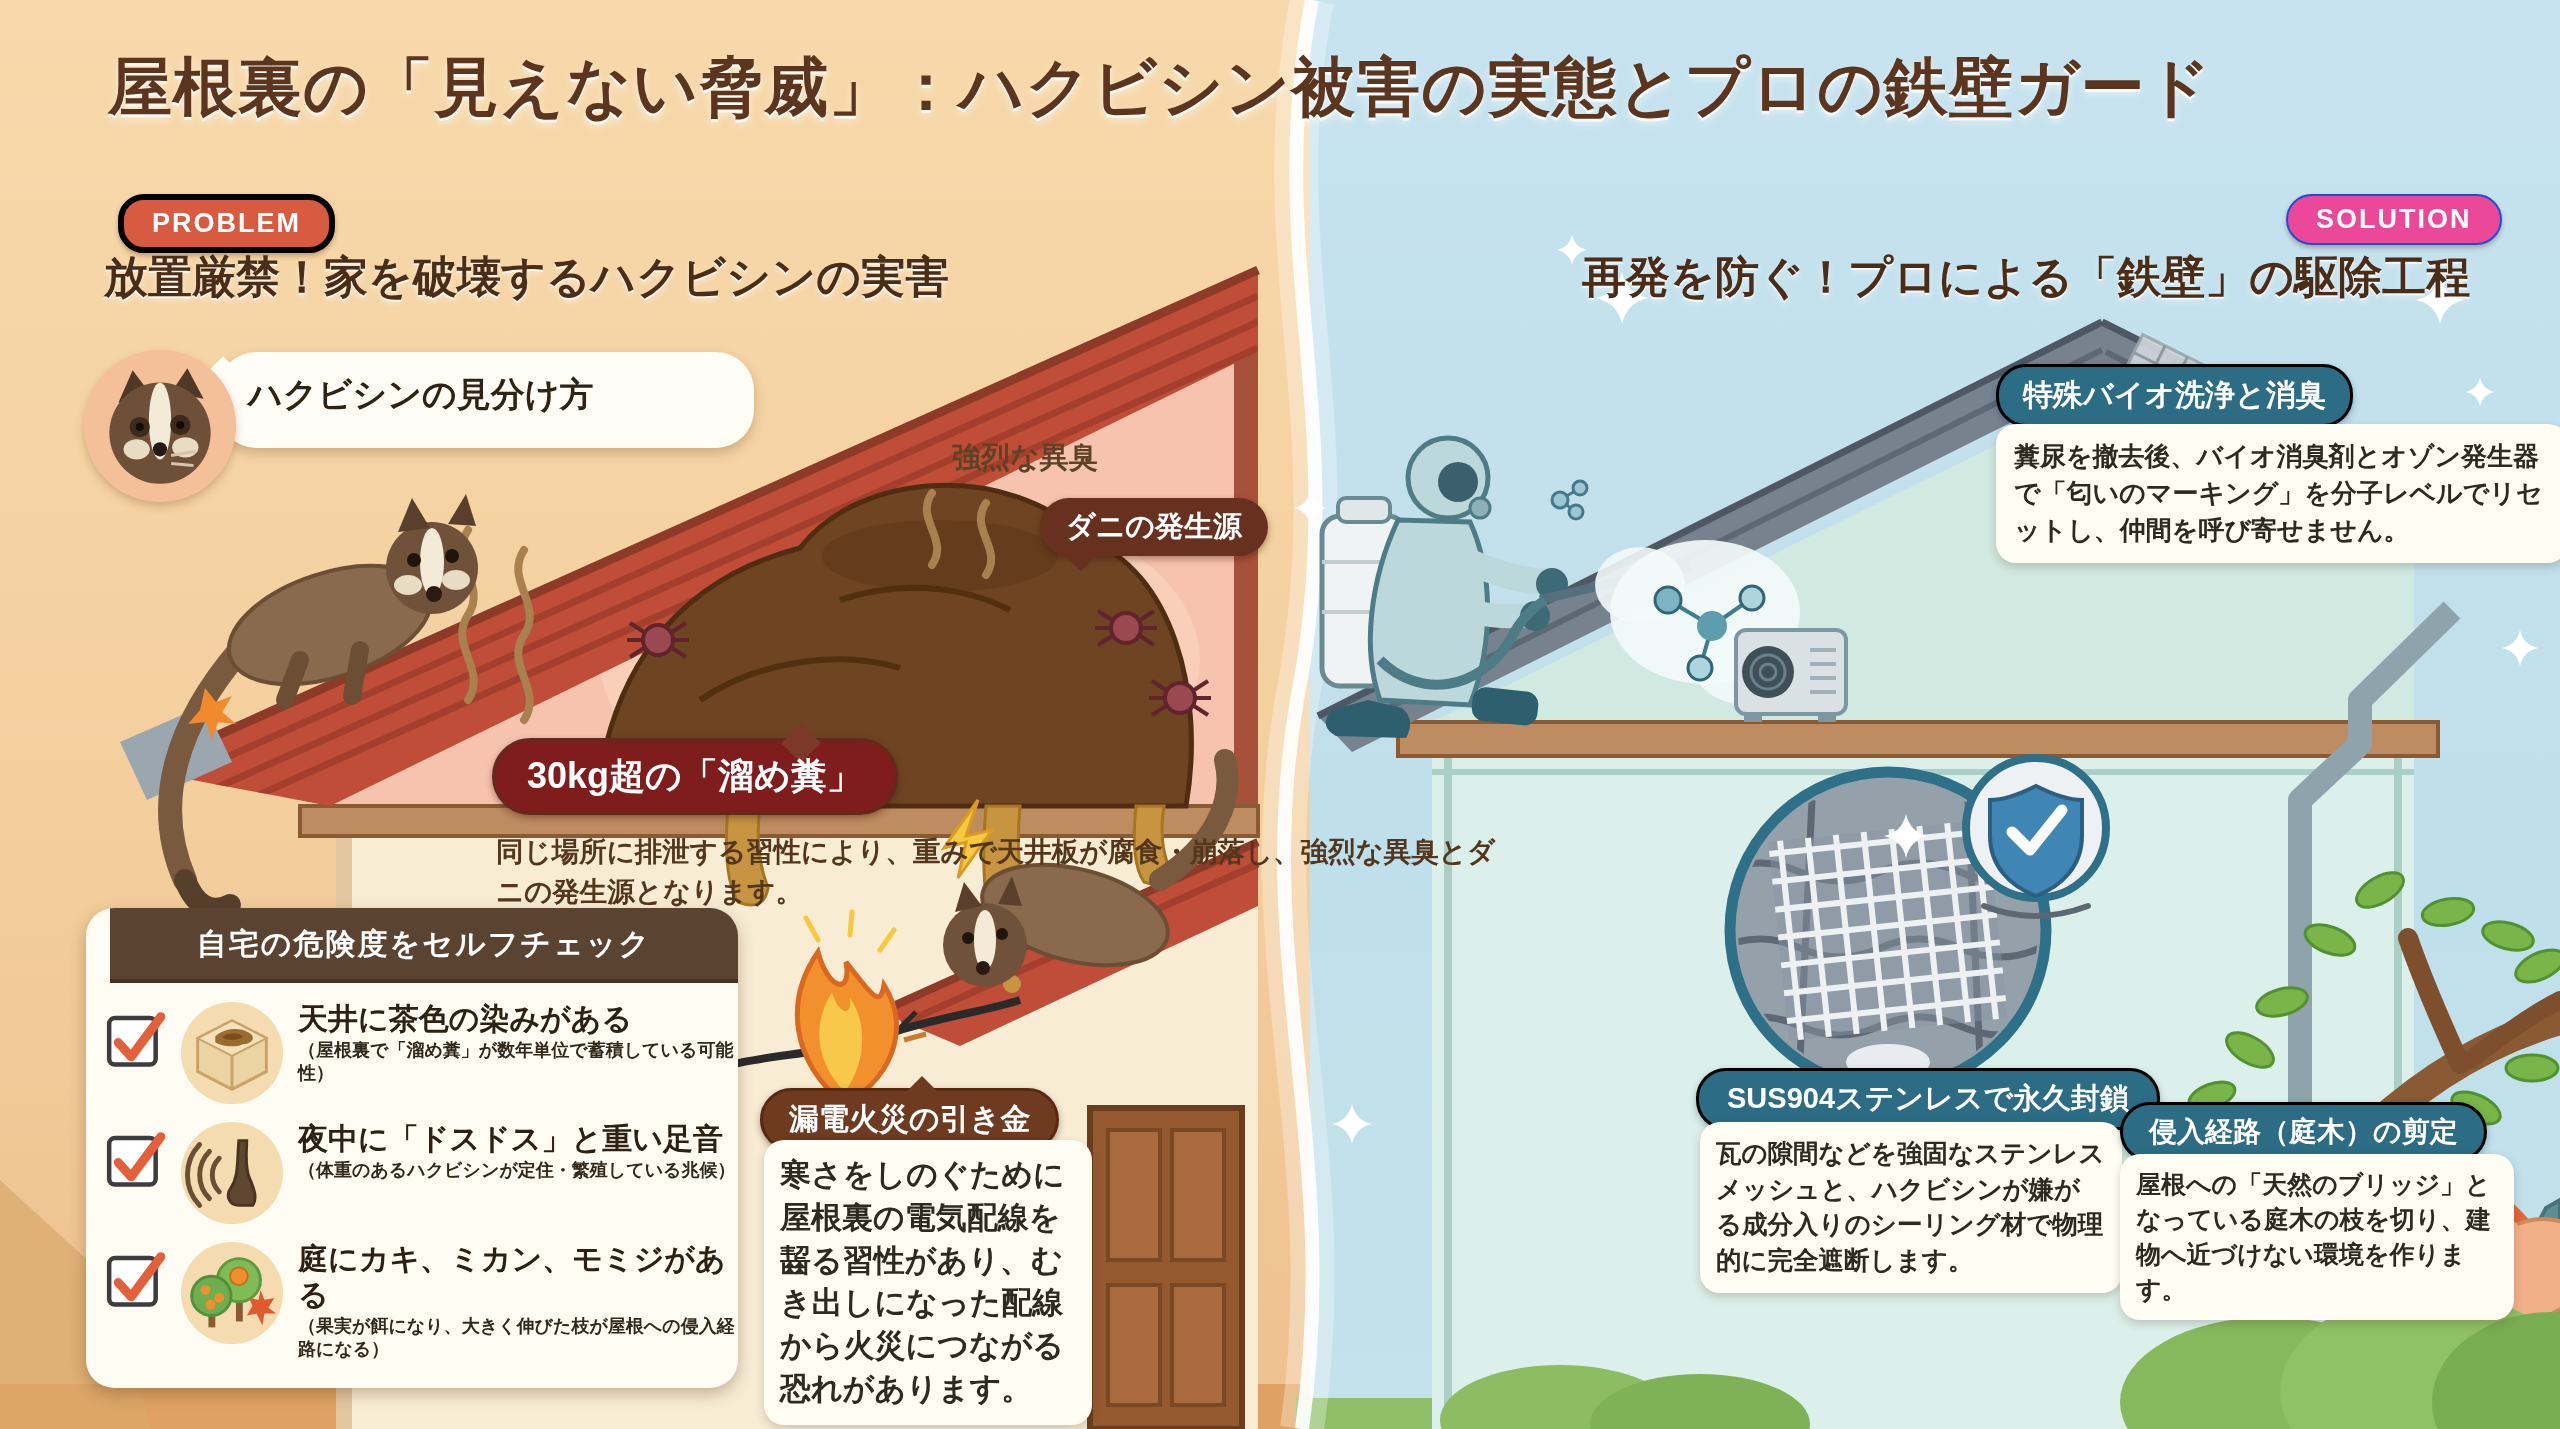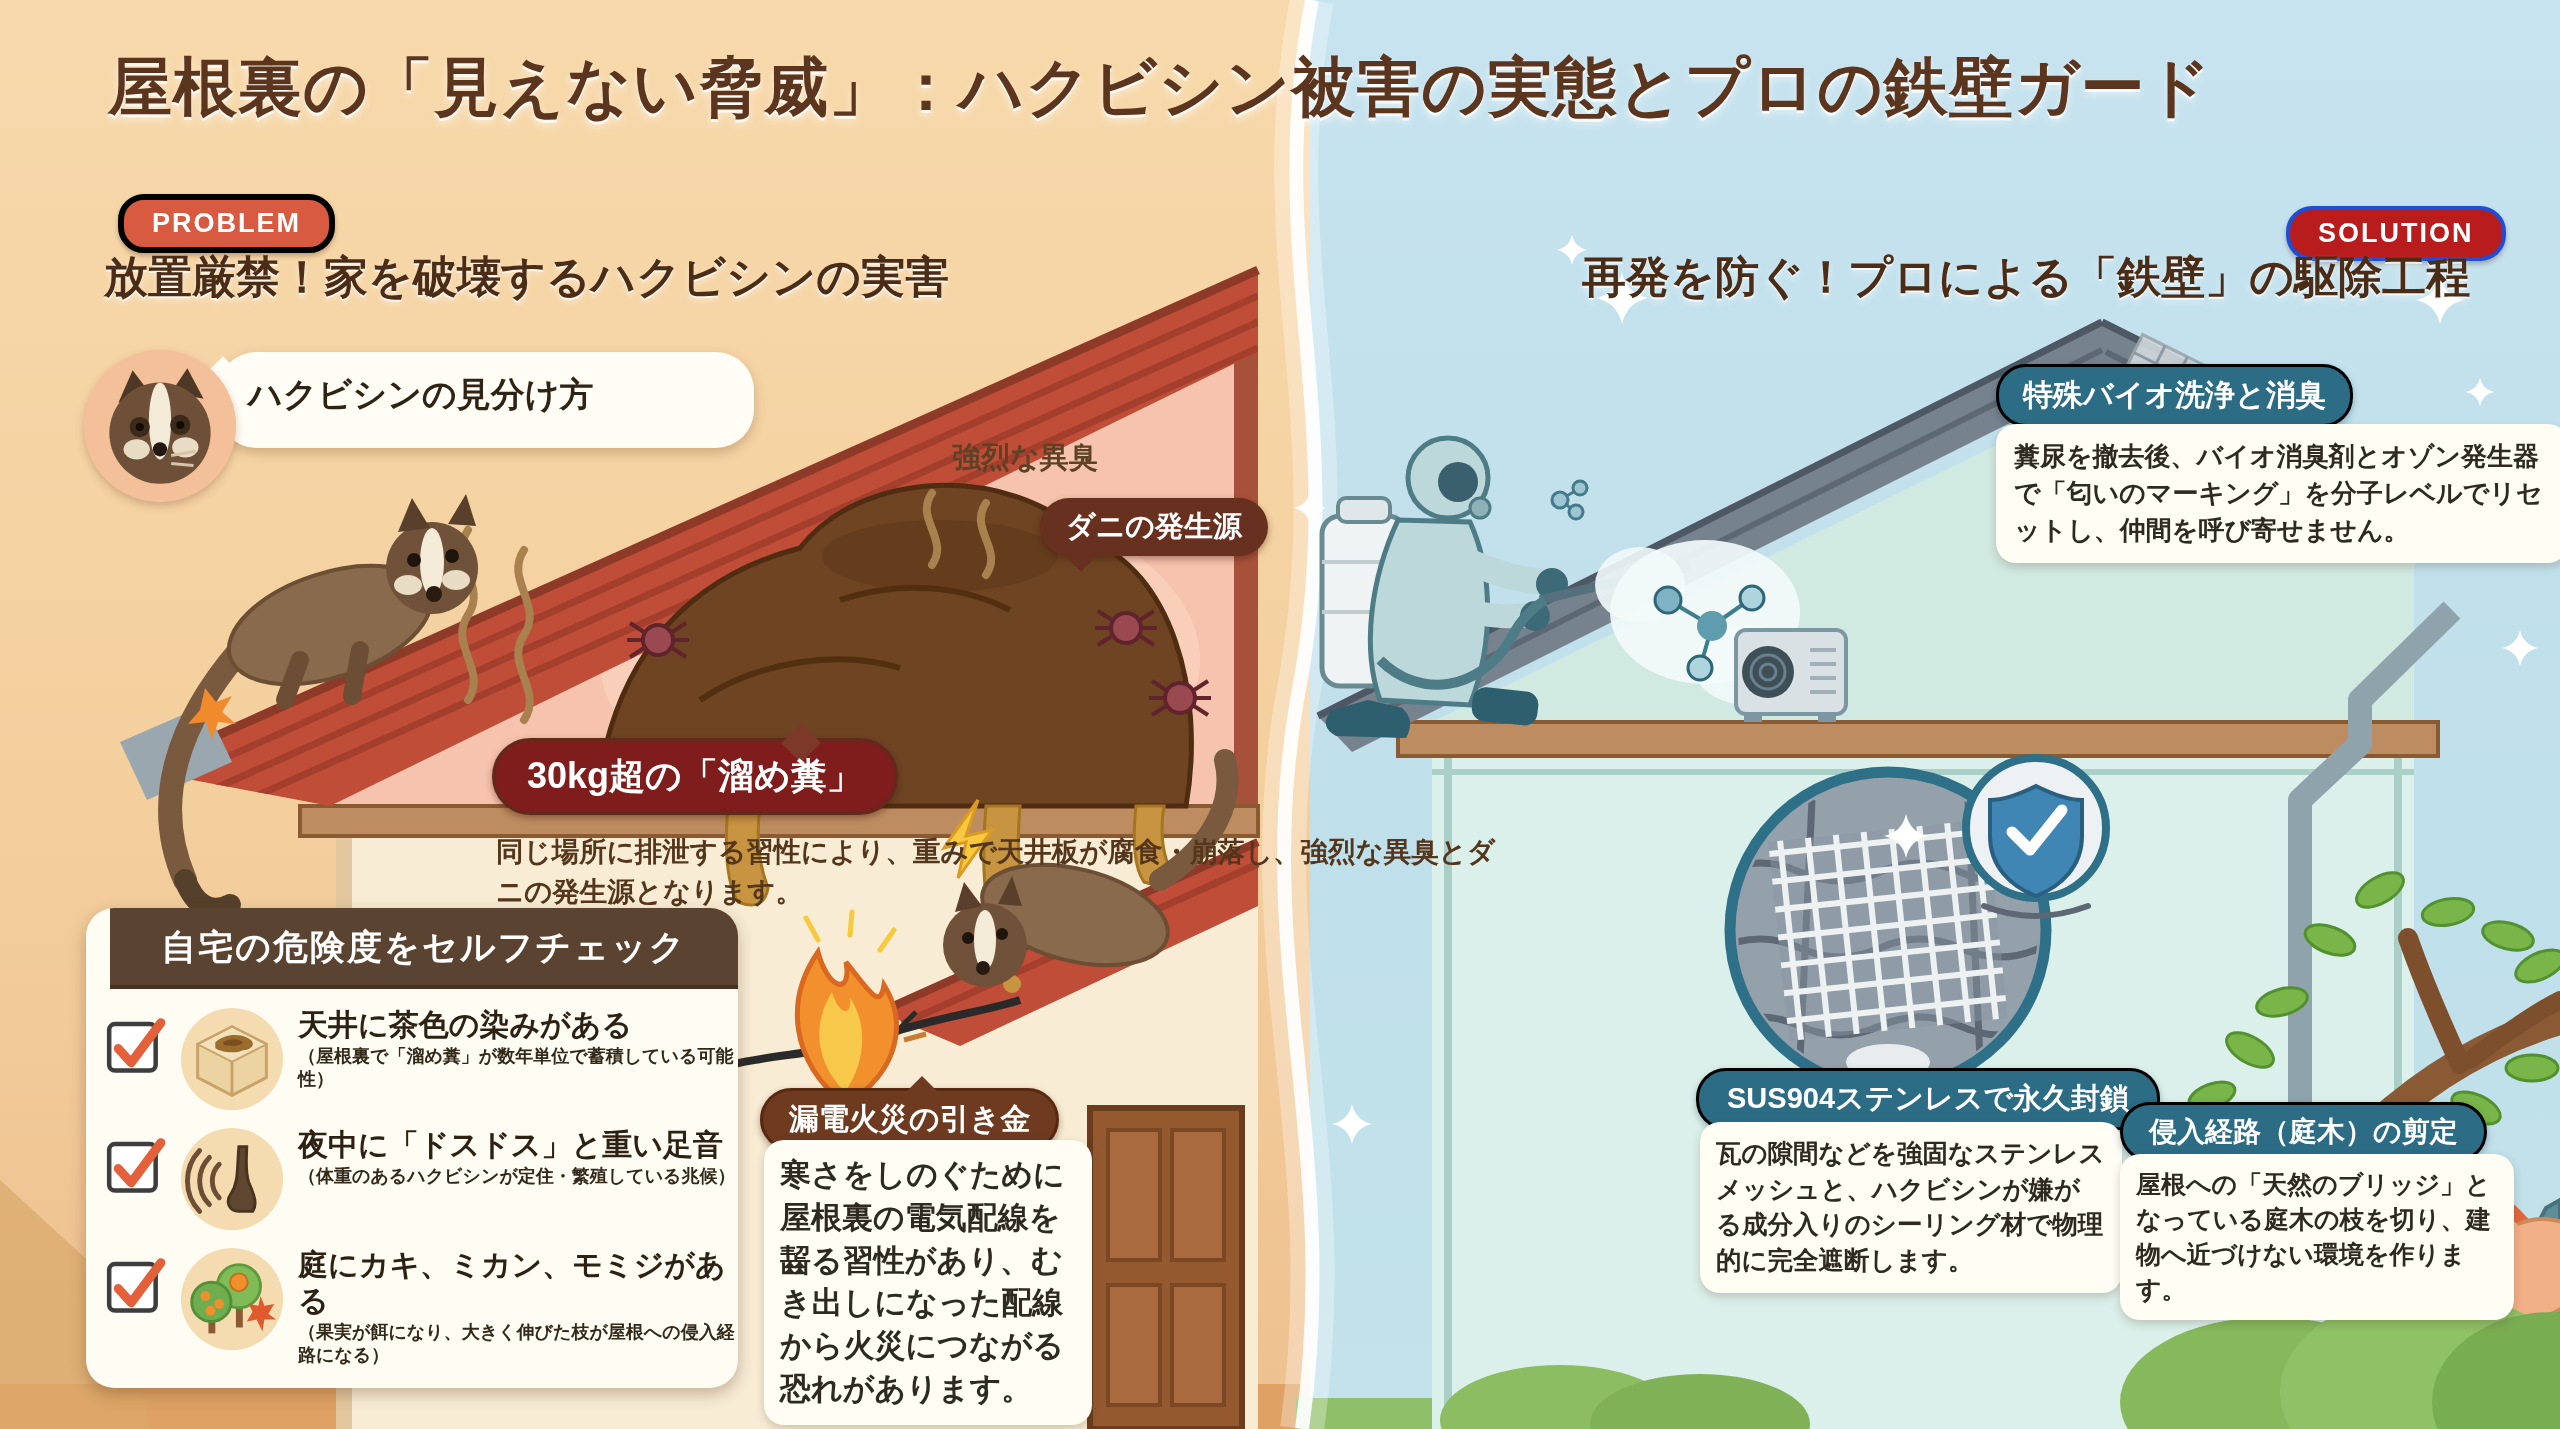--- a/index.html
+++ b/index.html
@@ -18,21 +18,21 @@
   .page-title{
     left:108px;top:44px;width:2400px;font-size:64px;font-weight:900;color:#5b351d;
     letter-spacing:1px;text-shadow:0 3px 0 rgba(255,255,255,.75),0 5px 8px rgba(255,255,255,.55);
     white-space:nowrap;
   }
   .badge{
     font-size:27px;font-weight:800;color:#fff;letter-spacing:2px;
     padding:8px 28px;border-radius:26px;box-shadow:0 3px 5px rgba(70,30,10,.3);
   }
   .badge-problem{left:118px;top:194px;background:#d85b41;border:6px solid #000000;}
-  .badge-solution{left:2286px;top:206px;background:#b91c1c;border:4px solid #1d4ed8;}
+  .badge-solution{left:2286px;top:194px;background:#ec4899;border:2px solid #1d4ed8;}
   .subtitle{
     font-size:44px;font-weight:900;color:#4b2d17;letter-spacing:0px;white-space:nowrap;
     text-shadow:0 2px 0 rgba(255,255,255,.7),0 4px 6px rgba(255,255,255,.45);
   }
   .subtitle-left{left:104px;top:248px;}
   .subtitle-right{left:1582px;top:248px;}
   .bubble{
     left:218px;top:352px;width:478px;background:#fffdf6;border-radius:38px;
     padding:20px 28px 22px 30px;box-shadow:0 5px 12px rgba(90,50,20,.25);
   }
@@ -61,21 +61,21 @@
   .wbox{
     background:#fffdf4;border-radius:20px;font-weight:800;color:#2e2a22;
     box-shadow:0 4px 10px rgba(70,50,30,.22);
   }
   .fire-box{left:764px;top:1140px;width:296px;padding:14px 16px;font-size:31px;line-height:1.38;}
   .card{
     left:86px;top:908px;width:652px;height:480px;background:#fffcf4;border-radius:28px;
     box-shadow:0 6px 16px rgba(80,40,10,.3);overflow:hidden;z-index:5;
   }
   .card-header{
-    background:#5a4330;color:#fff;font-size:35px;font-weight:900;letter-spacing:2px;
+    background:#5a4330;color:#fff;font-size:30px;font-weight:900;letter-spacing:2px;
     text-align:center;padding:16px 0 14px 0;border-bottom:4px solid #46331f;margin-left:24px;
   }
   .rows{padding:16px 2px 10px 18px;display:flex;flex-direction:column;gap:12px;}
   .row{display:flex;align-items:flex-start;gap:12px;}
   .chk{flex:0 0 62px;margin-top:10px;}
   .ric{flex:0 0 108px;}
   .rtxt{padding-top:2px;}
   .rtitle{font-size:30px;font-weight:900;color:#2c2113;line-height:1.2;}
   .rsub{font-size:18px;font-weight:700;color:#33291a;line-height:1.3;margin-top:2px;}
   .pill-teal{

